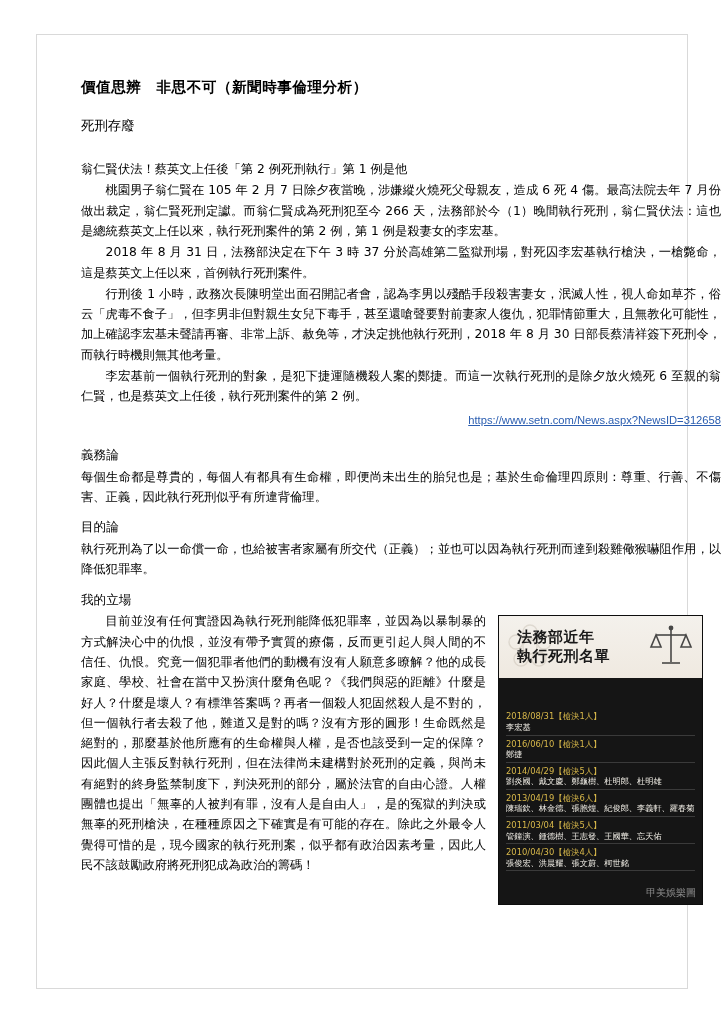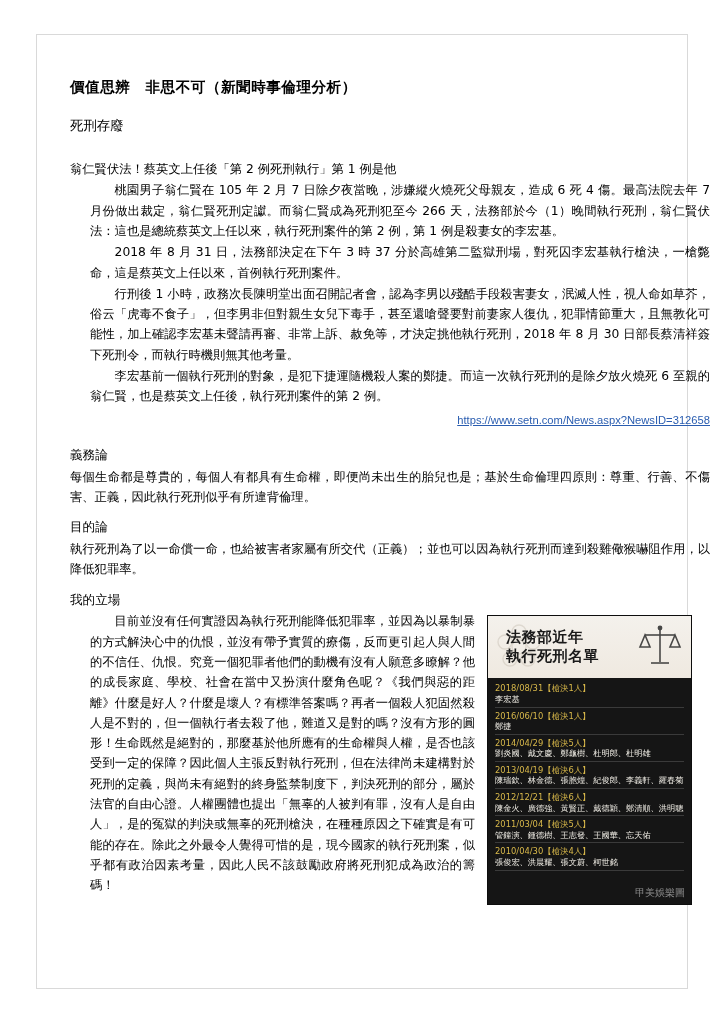--- a/index.html
+++ b/index.html
@@ -22,21 +22,21 @@
     left: 36px;
     top: 34px;
     width: 652px;
     height: 955px;
     border: 1px solid #d9d9d9;
     box-sizing: border-box;
     background: #ffffff;
   }
   .content {
     position: absolute;
-    left: 33px;
+    left: 44px;
     top: 40px;
     width: 640px;
     font-size: 12.3px;
     line-height: 1.65;
     color: #000000;
   }
   .title {
     font-size: 14.6px;
     font-weight: bold;
     letter-spacing: 0.5px;
@@ -45,21 +45,21 @@
   }
   .subtitle {
     font-size: 13.4px;
     margin: 16px 0 22px 0;
   }
   p {
     margin: 0 0 1px 0;
     text-align: justify;
     text-justify: inter-ideograph;
   }
-  .indent2 { text-indent: 2em; margin-left: 20px; }
+  .indent2 { text-indent: 2em; }
   .section-head {
     margin: 0 0 1px 0;
     font-size: 12.6px;
   }
   .blockgap { height: 14px; }
   .smallgap { height: 9px; }
   .link {
     display: block;
     text-align: right;
     color: #2a5db0;
@@ -118,20 +118,21 @@
     position: absolute;
     right: 8px;
     top: 6px;
     width: 46px;
     height: 48px;
     opacity: 0.85;
   }
   .poster-body {
     padding: 5px 7px 4px 7px;
     color: #e8e4da;
+    margin-top: 28px;
   }
   .entry {
     margin-bottom: 3px;
   }
   .entry .edate {
     color: #d8b84a;
     font-size: 8.4px;
     line-height: 1.25;
     white-space: nowrap;
   }
@@ -228,24 +229,20 @@
             </div>
             <div class="entry">
               <div class="edate">2014/04/29【槍決5人】</div>
               <div class="enames">劉炎國、戴文慶、鄭龜樹、杜明郎、杜明雄</div>
             </div>
             <div class="entry">
               <div class="edate">2013/04/19【槍決6人】</div>
               <div class="enames">陳瑞欽、林金德、張胞煌、紀俊郎、李義軒、羅春菊</div>
             </div>
             <div class="entry">
-              <div class="edate">2012/12/21【槍決6人】</div>
-              <div class="enames">陳金火、廣德強、黃賢正、戴德穎、鄭清順、洪明聰</div>
-            </div>
-            <div class="entry">
               <div class="edate">2011/03/04【槍決5人】</div>
               <div class="enames">管鐘演、鍾德樹、王志發、王國華、忘天佑</div>
             </div>
             <div class="entry">
               <div class="edate">2010/04/30【槍決4人】</div>
               <div class="enames">張俊宏、洪晨耀、張文蔚、柯世銘</div>
             </div>
           </div>
           <div class="poster-foot">甲美娛樂圖</div>
         </div>

